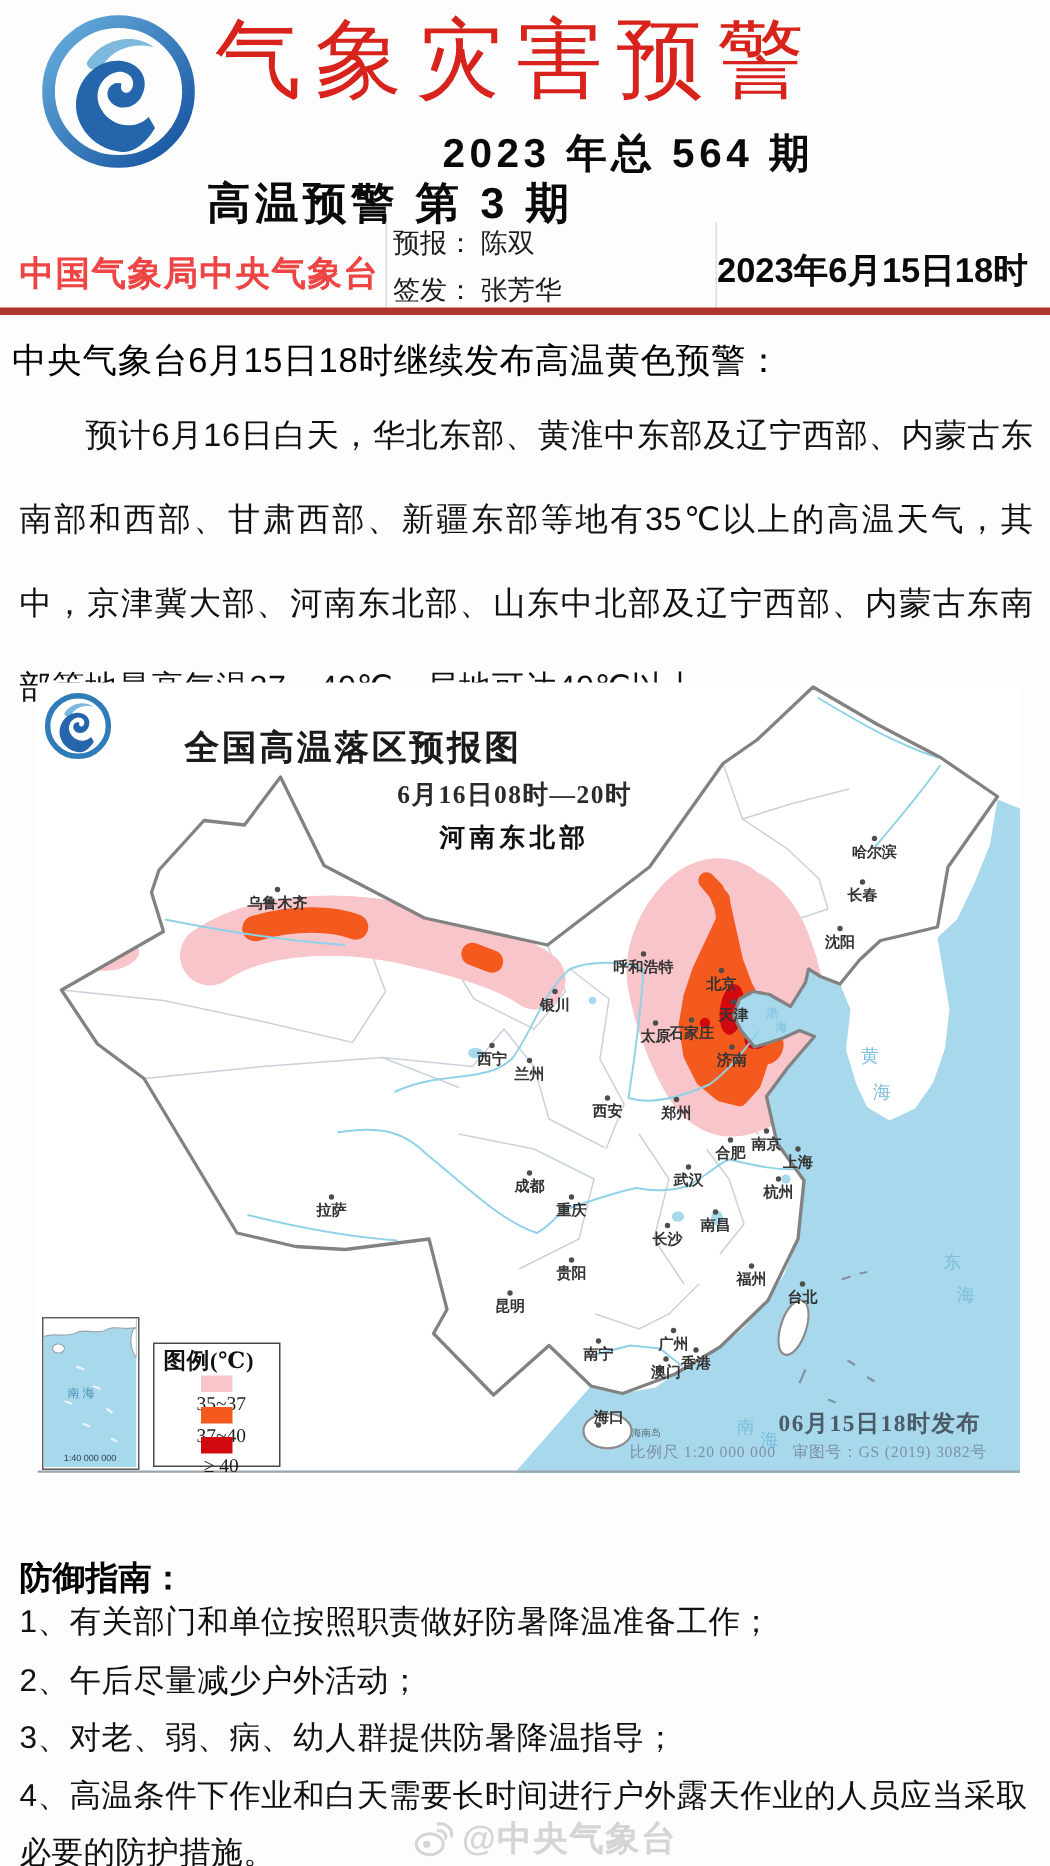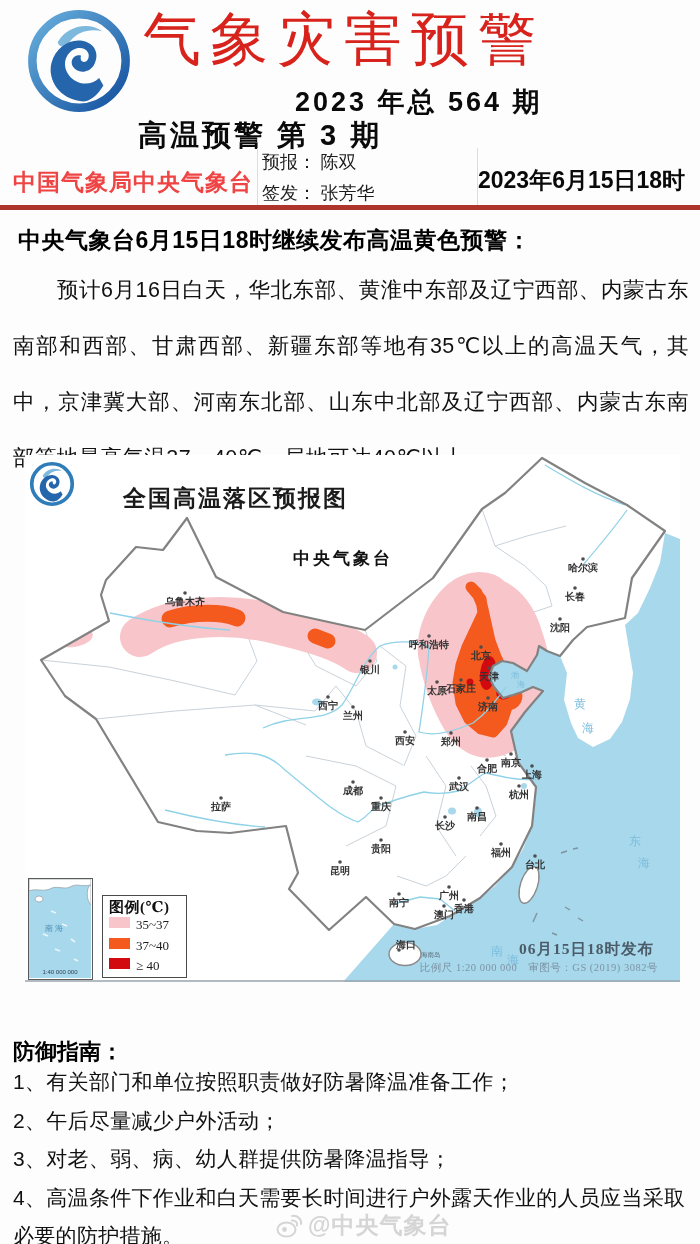--- a/index.html
+++ b/index.html
@@ -12,40 +12,40 @@
   #issue-line1{left:295px;top:84px;font-size:27px;font-weight:800;letter-spacing:3px;color:#0a0a0a;white-space:nowrap;}
   #issue-line2{left:138px;top:116px;font-size:29px;font-weight:800;letter-spacing:3px;color:#0a0a0a;white-space:nowrap;}
   #agency{left:13px;top:167px;font-size:23px;font-weight:700;letter-spacing:1px;color:#ef4444;}
   .meta-line{font-family:"Liberation Serif","DejaVu Serif",serif;font-size:18px;color:#1c1c1c;white-space:nowrap;}
   #forecaster-line{left:262px;top:150px;}
   #signer-line{left:262px;top:181px;}
   #issue-datetime{left:478px;top:165px;font-size:23px;font-weight:800;color:#0a0a0a;white-space:nowrap;}
   .vdiv{width:1px;background:#e7d9d7;top:148px;height:58px;}
   #red-rule{left:0;top:205px;width:700px;height:5px;background:#ad352b;}
   
-  #alert-headline{left:18px;top:225px;font-size:23px;font-weight:700;color:#000;letter-spacing:.5px;white-space:nowrap;}
+  #alert-headline{left:8px;top:225px;font-size:23px;font-weight:400;color:#000;letter-spacing:.5px;white-space:nowrap;}
   #alert-body{left:13px;top:262px;width:676px;font-size:21.5px;line-height:56px;
     font-weight:500;text-align:justify;text-indent:44px;color:#111;letter-spacing:.4px;}
   
   #map{left:25px;top:455px;width:655px;height:527px;background:#fff;}
   #map svg.geo{position:absolute;left:0;top:0;}
   .map-serif{font-family:"Liberation Serif","DejaVu Serif",serif;}
   #map-title{left:98px;top:28px;width:440px;font-size:23px;font-weight:800;
     letter-spacing:2px;color:#1b1b1b;}
   #map-subtitle{left:98px;top:63px;width:440px;text-align:center;font-size:17px;font-weight:600;
     letter-spacing:1px;color:#2a2a2a;}
   #map-source{left:98px;top:92px;width:440px;text-align:center;font-size:17px;font-weight:800;
     letter-spacing:3px;color:#111;}
   #map-published{right:26px;top:484px;font-size:15.5px;font-weight:700;color:#4b5b68;letter-spacing:1px;}
   #map-scaleline{right:22px;top:506px;font-size:10.5px;color:#7e93a2;letter-spacing:.5px;}
   
   #legend{left:77px;top:440px;width:85px;height:83px;background:#fff;border:1.2px solid #4a4a4a;
     box-sizing:border-box;padding:2px 0 0 6px;}
   #legend-title{font-size:15px;font-weight:700;color:#111;letter-spacing:.5px;}
-  .legend-row{display:flex;align-items:flex-start;height:20.5px;}
+  .legend-row{display:flex;align-items:center;height:20.5px;flex-direction:column;}
   .legend-swatch{width:21px;height:11px;margin-right:6px;flex:0 0 auto;}
   .legend-label{font-size:13px;color:#1c1c1c;}
   
   #inset{left:3px;top:423px;width:65px;height:102px;border:1.5px solid #5a5a5a;box-sizing:border-box;}
   
   #guide-title{left:13px;top:1037px;font-size:22px;font-weight:900;color:#000;}
   #guide-items{left:13px;top:1063px;width:678px;font-size:21px;line-height:38.5px;font-weight:500;color:#111;letter-spacing:.3px;}
   
   #watermark{left:276px;top:1210px;display:flex;align-items:center;color:#d5d5d5;}
   #watermark-text{font-size:23px;font-weight:600;letter-spacing:1px;margin-left:5px;}
@@ -262,21 +262,22 @@
 
     <svg class="abs" style="left:4px;top:6px" width="46" height="46" viewBox="0 0 100 100">
       <circle cx="50" cy="50" r="44" fill="none" stroke="#2e7cb8" stroke-width="8"></circle>
       <path d="M30 32 C38 18 58 12 72 22 C60 19 48 23 42 31 C38 37 31 38 30 32 Z" fill="#7db8dd"></path>
       <path d="M52 88 C32 86 20 68 24 52 C28 37 41 29 53 31 C65 33 70 44 64 54 C59 62 48 62 44 55
                C41 49 46 43 52 45 C50 50 55 53 58 49 C62 43 56 36 48 38 C38 41 34 52 39 61
                C45 72 60 75 69 66 L73 73 C67 83 59 89 52 88 Z" fill="#2465ab"></path>
     </svg>
 
     <div class="abs map-serif" id="map-title">全国高温落区预报图</div>
-    <div class="abs map-serif" id="map-source">中央气象台</div>
+    <div class="abs map-serif" id="map-subtitle">6月16日08时—20时</div>
+    <div class="abs map-serif" id="map-source">河南东北部</div>
     <div class="abs map-serif" id="map-published">06月15日18时发布</div>
     <div class="abs map-serif" id="map-scaleline">比例尺 1:20 000 000　审图号：GS (2019) 3082号</div>
 
     <div class="abs map-serif" id="legend">
       <div id="legend-title">图例(℃)</div>
       <div id="legend-rows">
           <div class="legend-row">
             <span class="legend-swatch" style="background: rgb(248, 198, 202);"></span>
             <span class="legend-label">35~37</span>
           </div>

